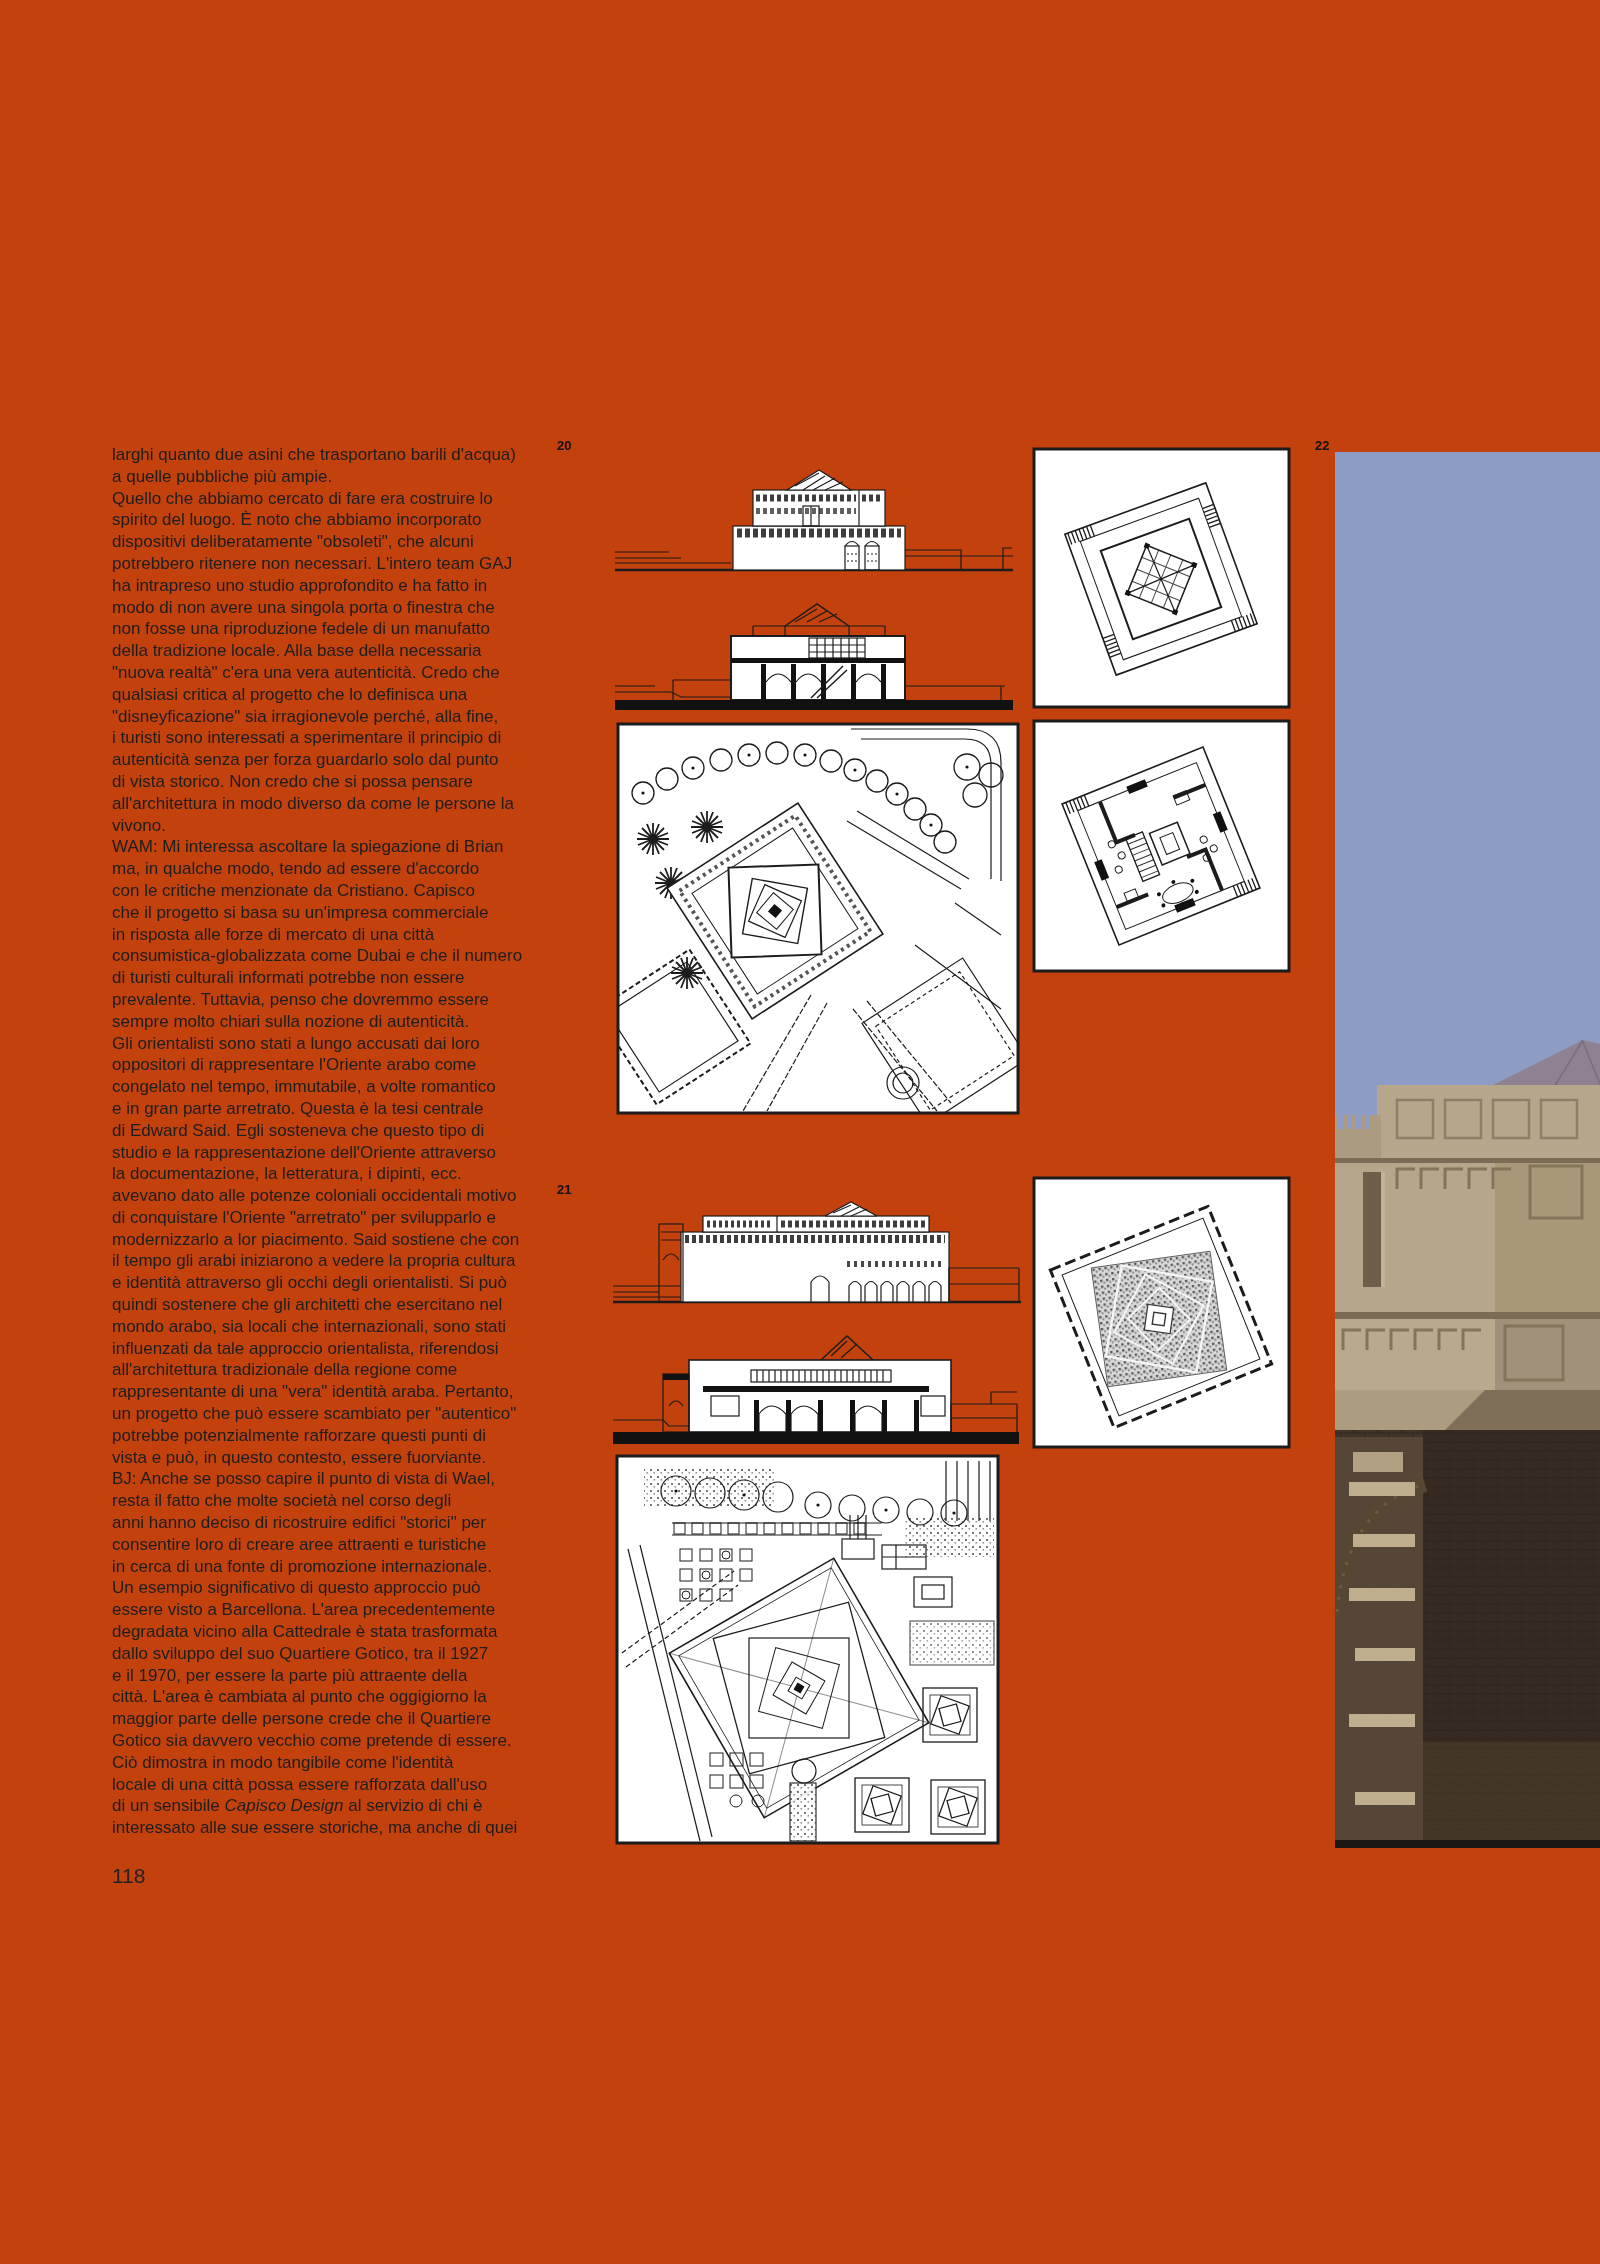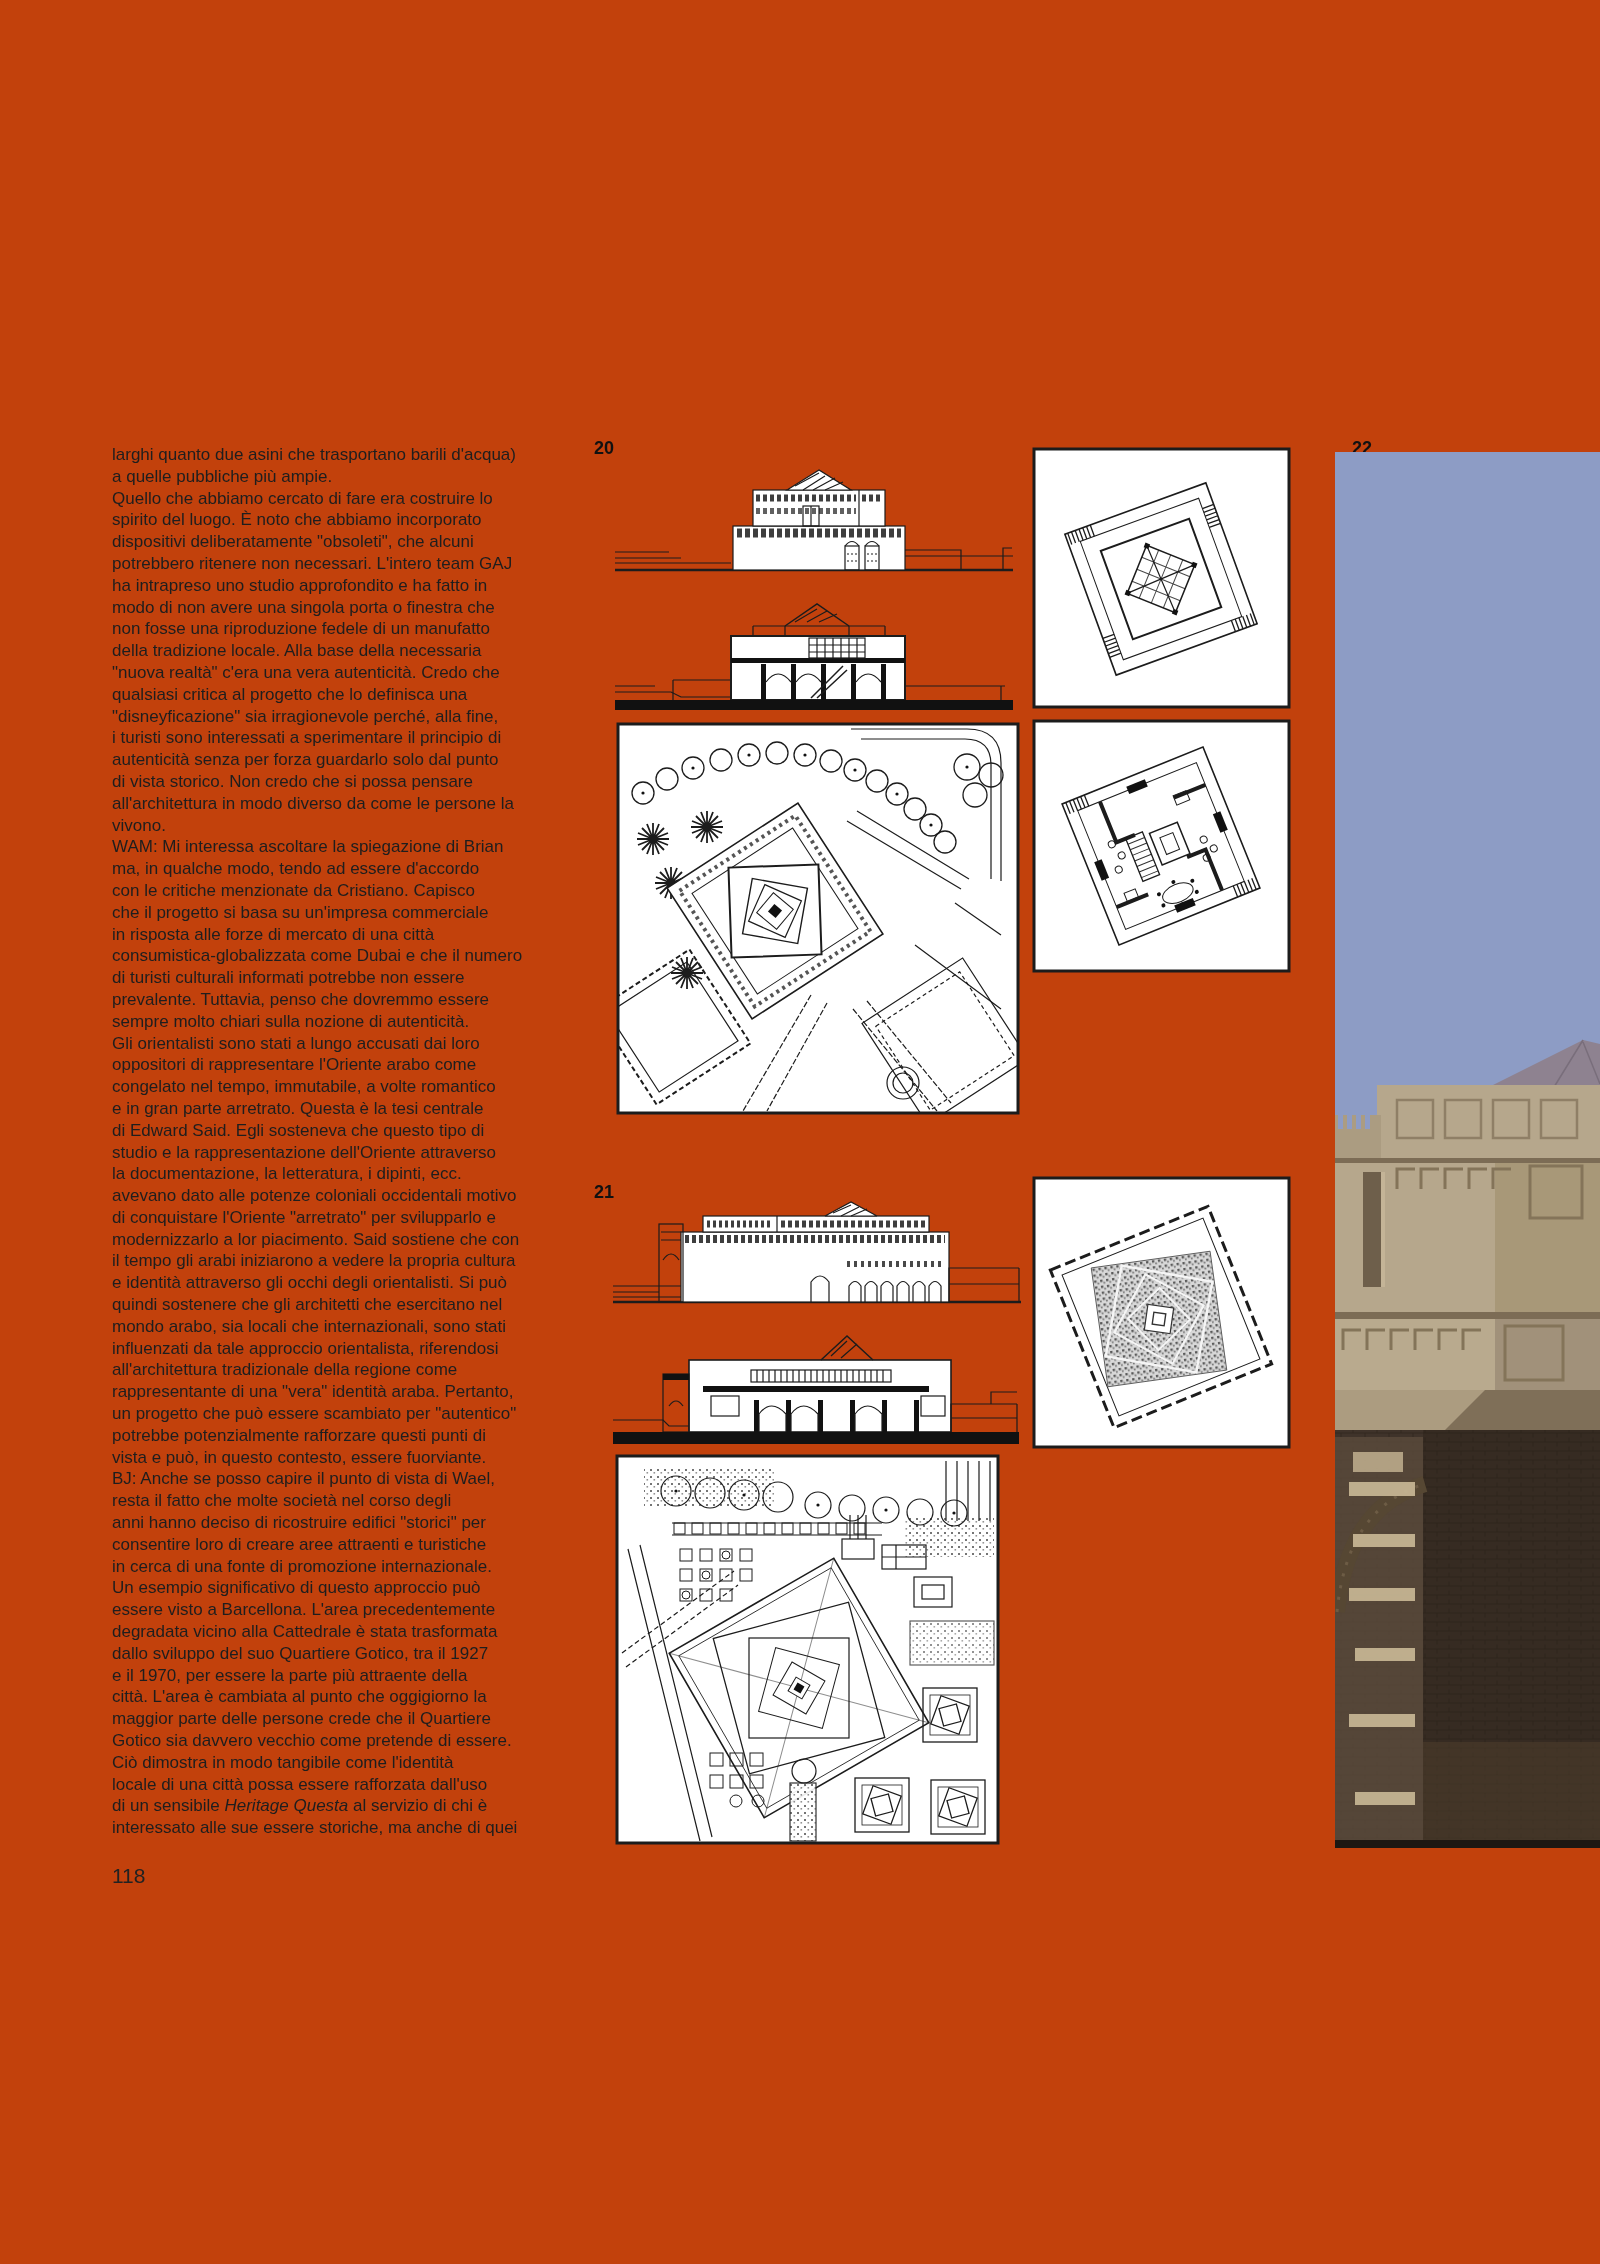--- a/index.html
+++ b/index.html
@@ -1,21 +1,21 @@
 <!DOCTYPE html>
 <html style="--sky: #8d9cc5; --roof: #8e8290; --wall-light: #b6a78c; --wall-mid: #a89878; --wall-shadow: #7c6c55; --brick-dark: #3a2e23; --brick-mid: #4a3b2c; --stripe-light: #c8b795; --ink: #1c1c1c;"><head>
 <meta charset="utf-8">
 <style>
   html,body{margin:0;padding:0;background:#e8e8e8;}
   #page{position:relative;width:1600px;height:2264px;background:#c2410c;overflow:hidden;
         font-family:"Liberation Sans", sans-serif;color:#1d1d1d;}
   .abs{position:absolute;}
   #article{left:112px;top:444px;width:478px;font-size:17px;line-height:21.8px;
            white-space:pre-line;letter-spacing:0;color:#1e1e1e;}
-  .figlabel{font-size:18px;font-weight:700;color:#111;margin-left:37px;}
+  .figlabel{font-size:13px;font-weight:700;color:#111;}
   #pagenum{left:112px;top:1864px;font-size:21px;color:#222;}
   svg{display:block;}
   .ln{stroke:#1c1c1c;fill:none;}
   .frame{fill:#ffffff;stroke:#1c1c1c;stroke-width:3;}
   #photo{left:1335px;top:452px;width:265px;height:1396px;}
 </style>
 </head>
 <body>
 
 <div id="page">
@@ -75,21 +75,21 @@
 Un esempio significativo di questo approccio può
 essere visto a Barcellona. L'area precedentemente
 degradata vicino alla Cattedrale è stata trasformata
 dallo sviluppo del suo Quartiere Gotico, tra il 1927
 e il 1970, per essere la parte più attraente della
 città. L'area è cambiata al punto che oggigiorno la
 maggior parte delle persone crede che il Quartiere
 Gotico sia davvero vecchio come pretende di essere.
 Ciò dimostra in modo tangibile come l'identità
 locale di una città possa essere rafforzata dall'uso
-di un sensibile </span><i>Heritage Questa</i><span> al servizio di chi è
+di un sensibile </span><i>Capisco Design</i><span> al servizio di chi è
 interessato alle sue essere storiche, ma anche di quei</span></div>
 
   <div class="abs figlabel" style="left:557px;top:438px;">20</div>
   <div class="abs figlabel" style="left:557px;top:1182px;">21</div>
   <div class="abs figlabel" style="left:1315px;top:438px;">22</div>
 
   <div id="pagenum" class="abs">118</div>
 
   <svg class="abs" style="left:613px;top:460px;" width="402" height="120" viewBox="0 0 402 120">
     <g class="ln" stroke-width="1.2">

